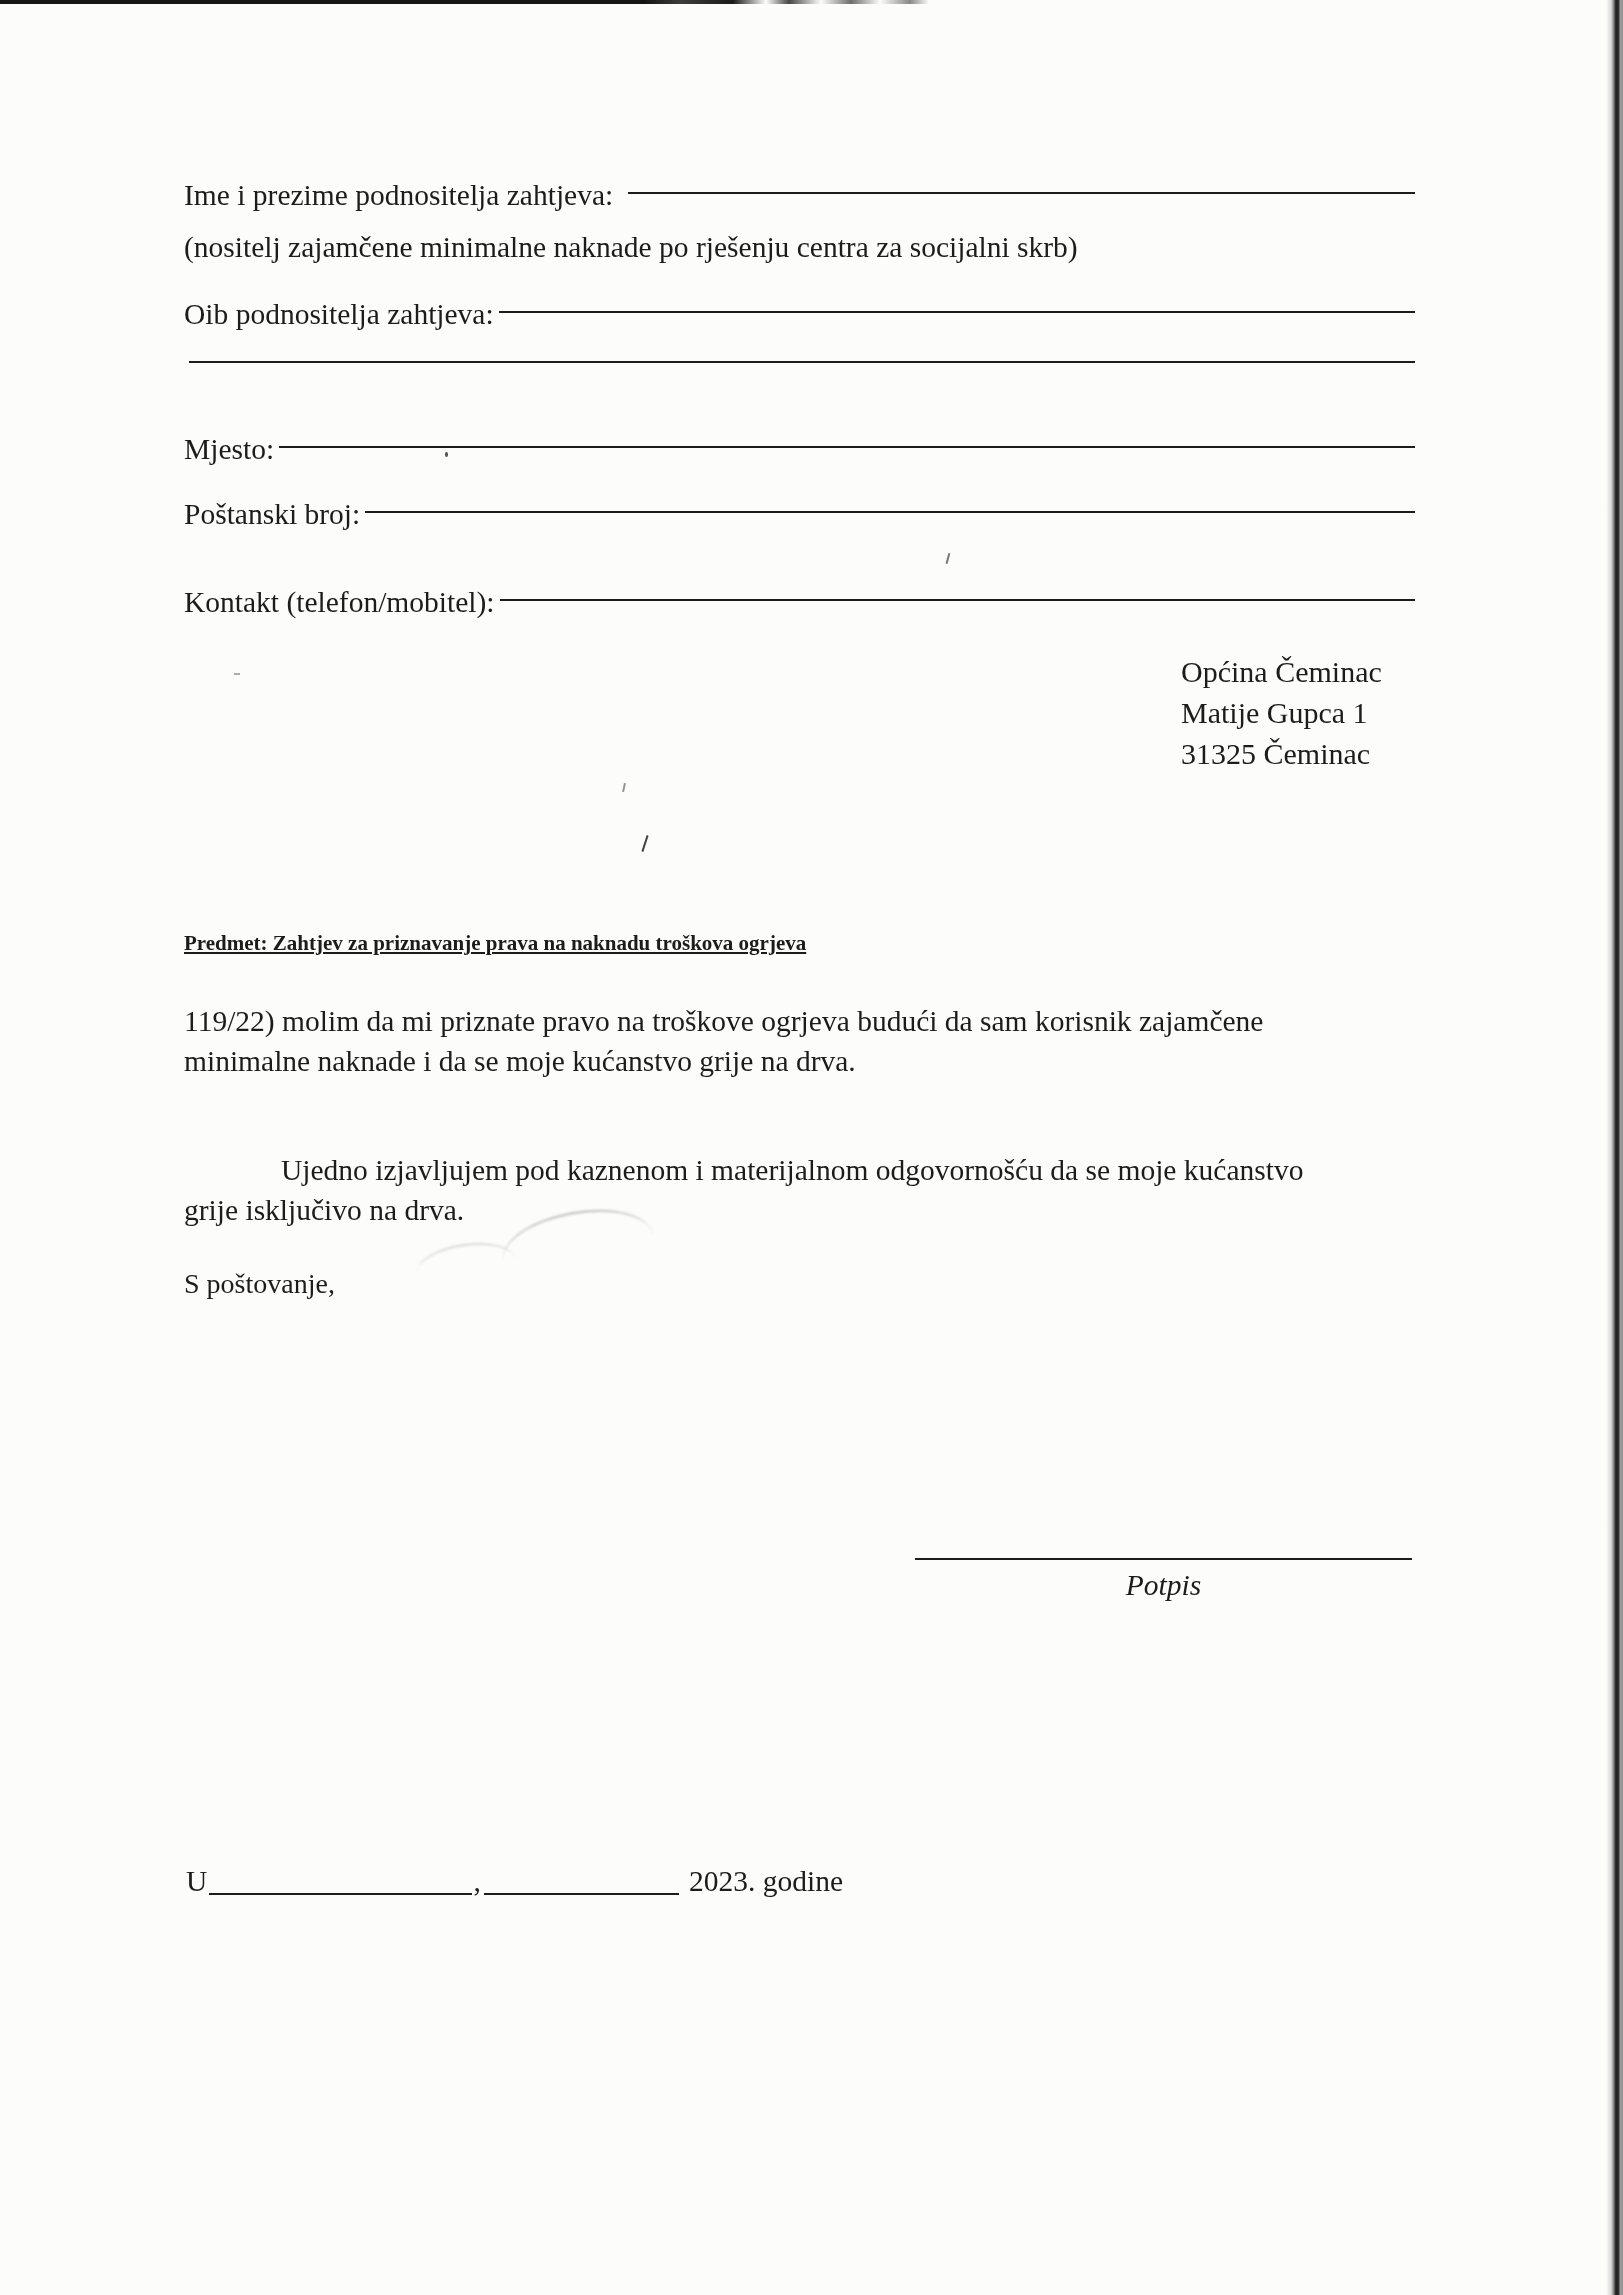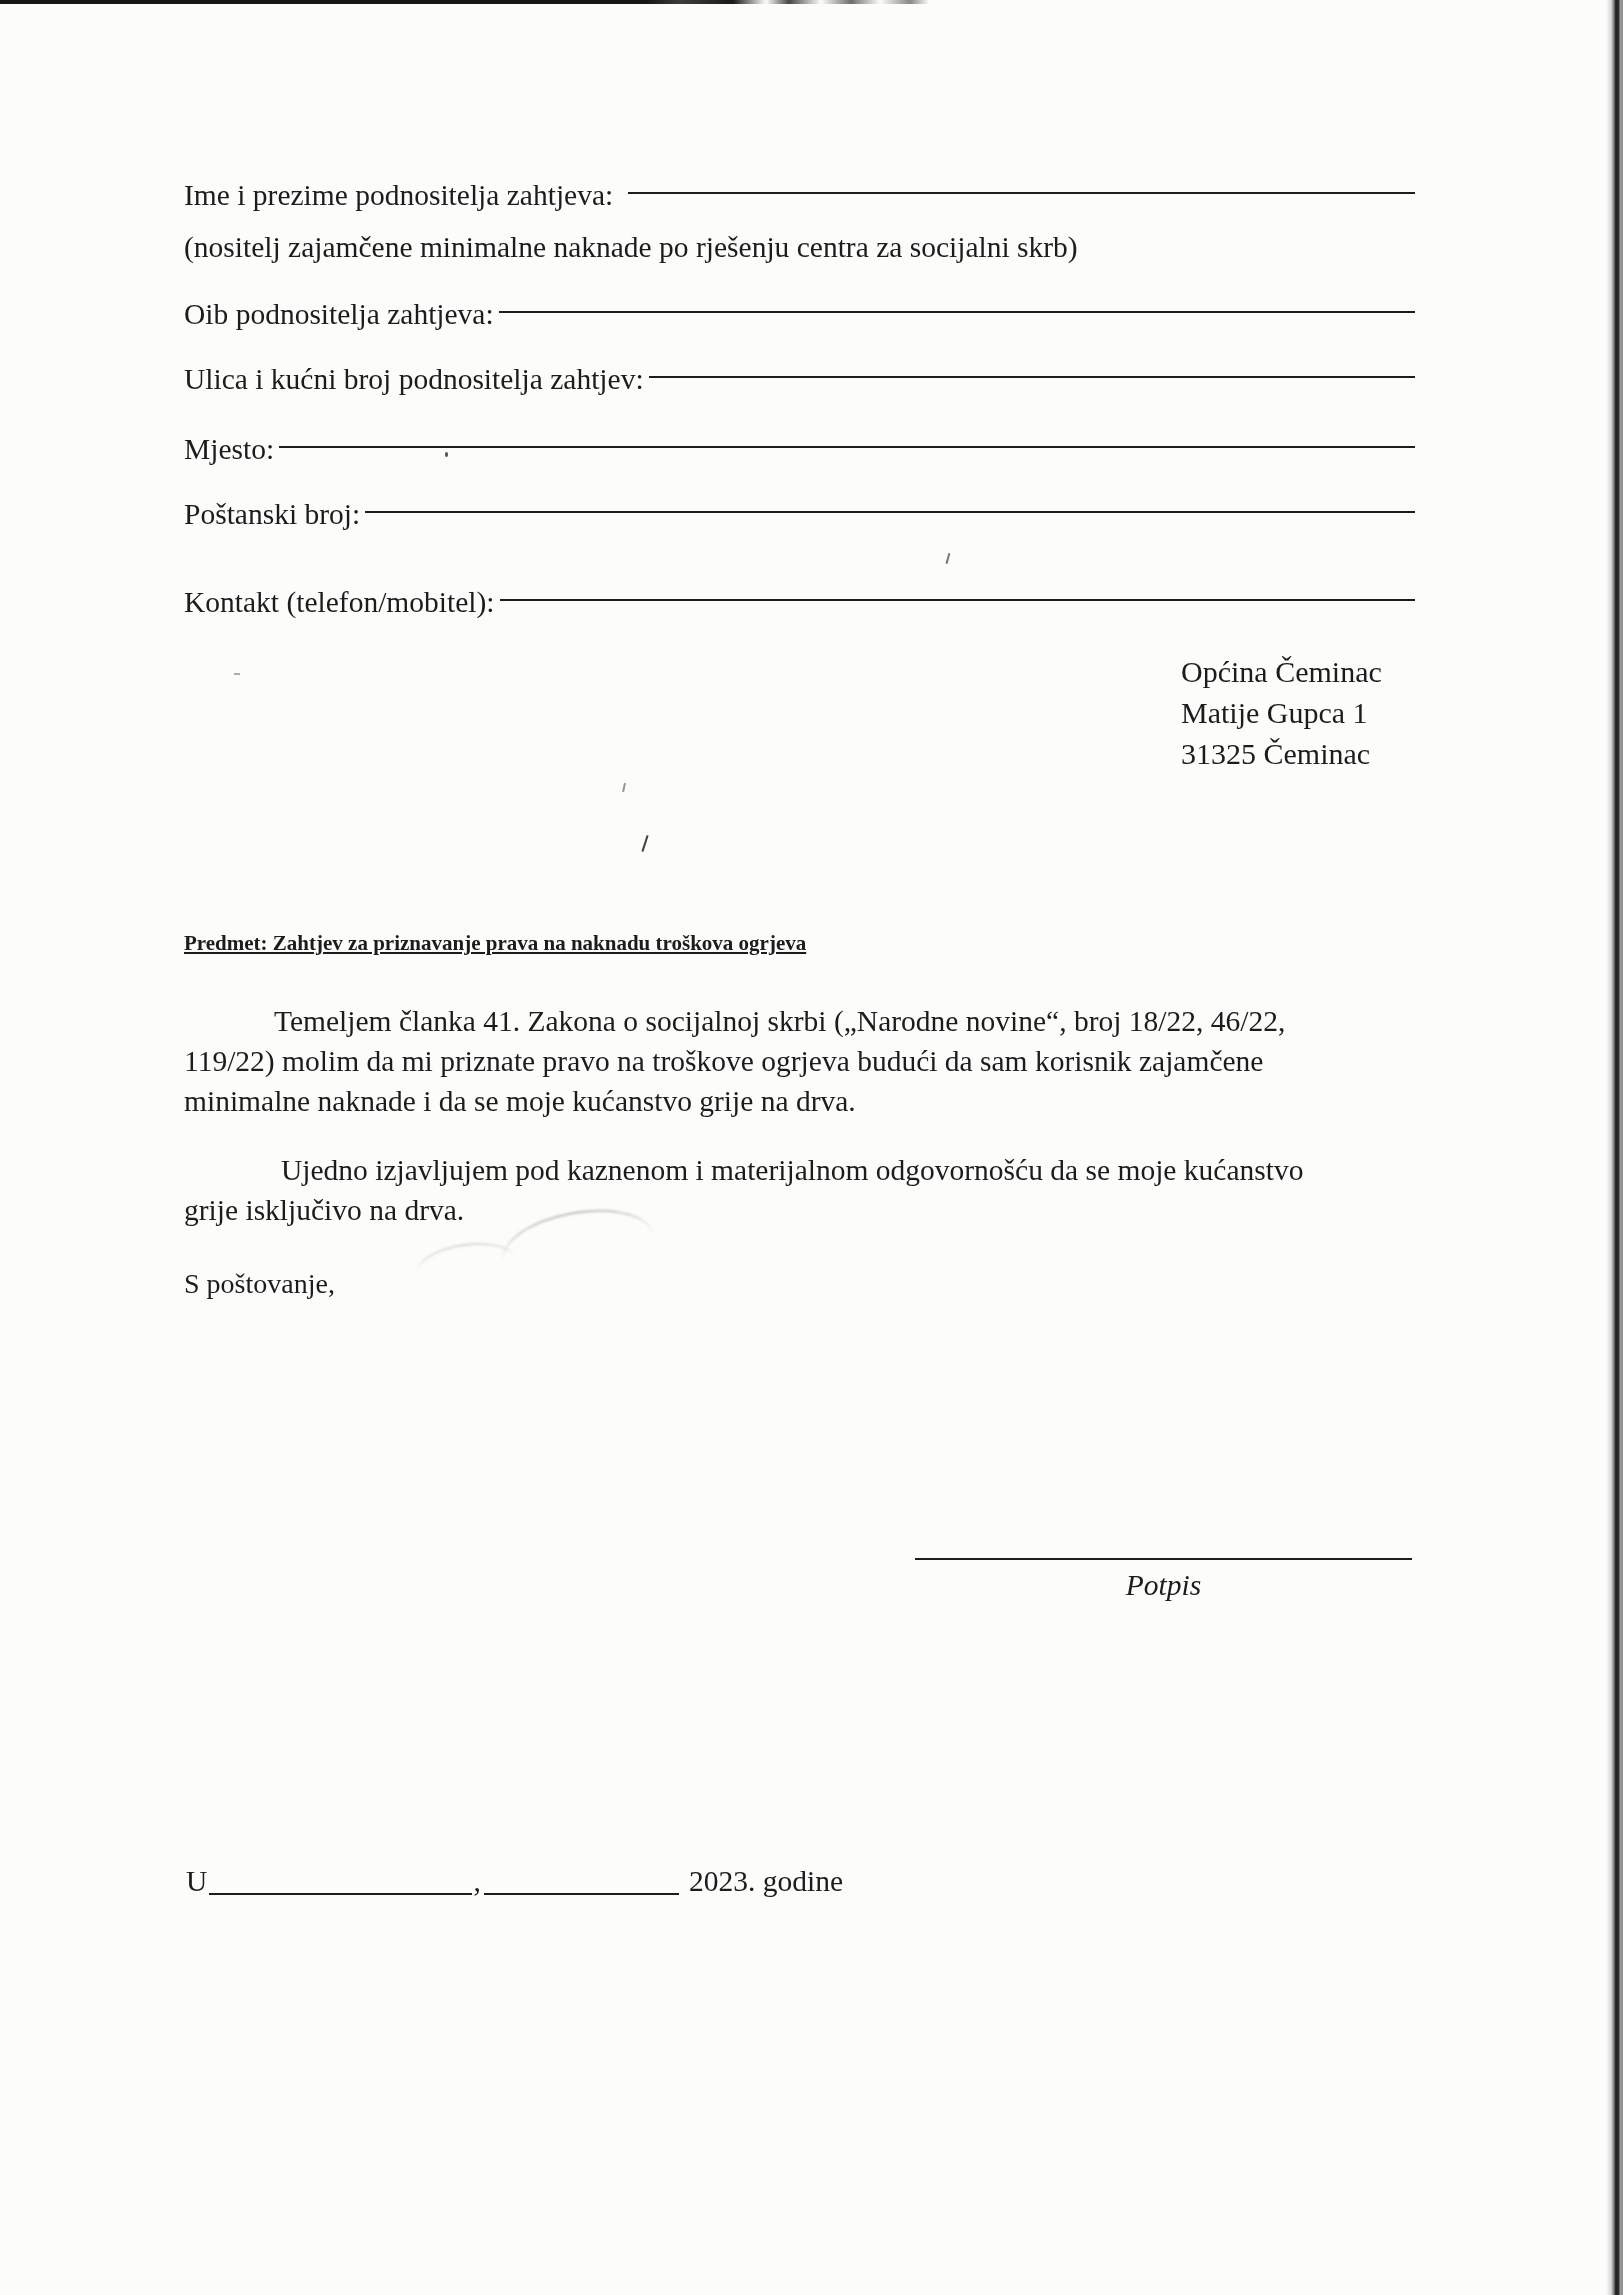--- a/index.html
+++ b/index.html
@@ -187,21 +187,20 @@
 </div>
 
 <div class="note">(nositelj zajamčene minimalne naknade po rješenju centra za socijalni skrb)</div>
 
 <div class="row r-oib">
   <span class="lbl">Oib podnositelja zahtjeva:</span>
   <span class="blank"></span>
 </div>
 
 <div class="row r-ulica">
-  <span class="lbl">Ulica i kućni broj podnositelja zahtjev:</span>
   <span class="blank"></span>
 </div>
 
 <div class="row r-mjesto">
   <span class="lbl">Mjesto:</span>
   <span class="blank"></span>
 </div>
 
 <div class="row r-postanski">
   <span class="lbl">Poštanski broj:</span>
@@ -215,21 +214,20 @@
 
 <div class="recipient">
   <div>Općina Čeminac</div>
   <div>Matije Gupca 1</div>
   <div>31325 Čeminac</div>
 </div>
 
 <div class="subject">Predmet: Zahtjev za priznavanje prava na naknadu troškova ogrjeva</div>
 
 <div class="para p1">
-  <div class="pline indent">Temeljem članka 41. Zakona o socijalnoj skrbi („Narodne novine“, broj 18/22, 46/22,</div>
   <div class="pline">119/22) molim da mi priznate pravo na troškove ogrjeva budući da sam korisnik zajamčene</div>
   <div class="pline">minimalne naknade i da se moje kućanstvo grije na drva.</div>
 </div>
 
 <div class="para p2">
   <div class="pline indent2">Ujedno izjavljujem pod kaznenom i materijalnom odgovornošću da se moje kućanstvo</div>
   <div class="pline">grije isključivo na drva.</div>
 </div>
 
 <div class="closing">S poštovanje,</div>

